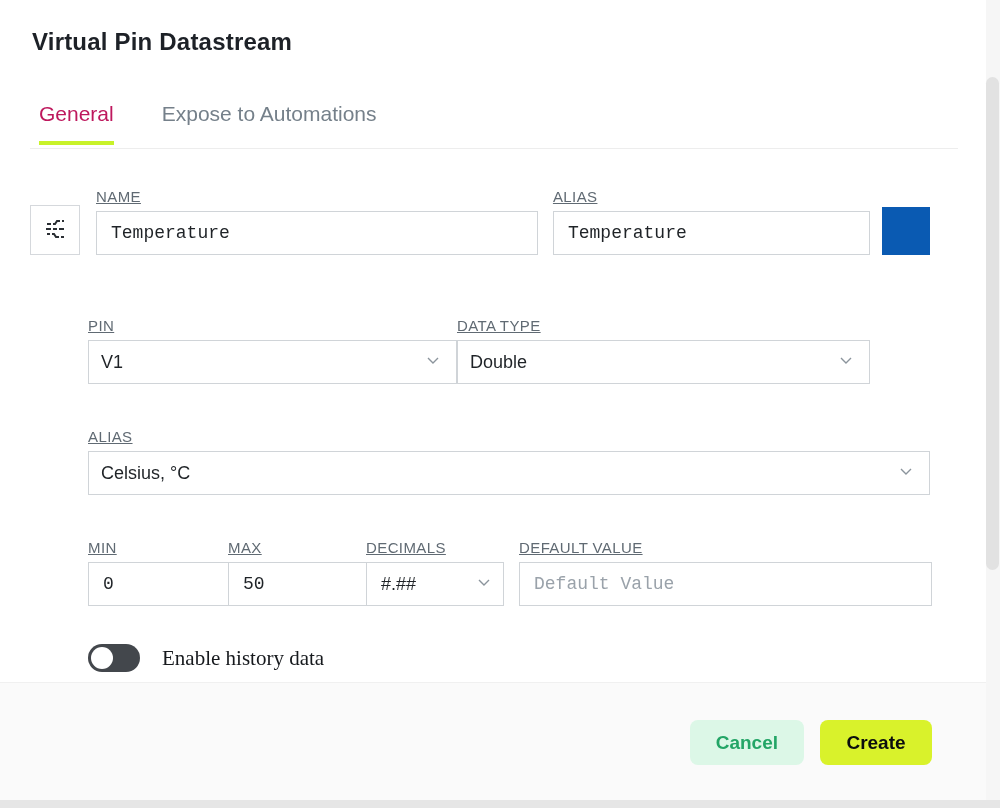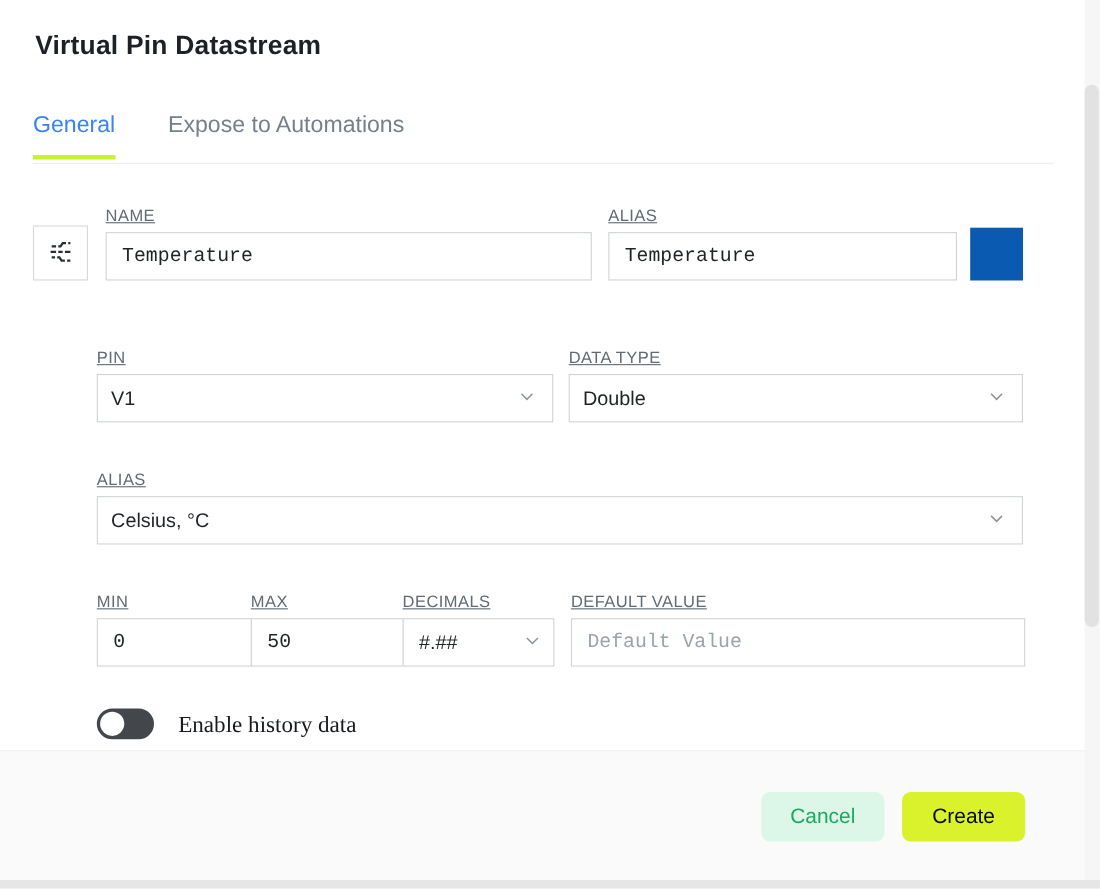--- a/index.html
+++ b/index.html
@@ -23,21 +23,21 @@
   
   .tabbar {
     position: absolute; left: 30px; right: 42px; top: 98px; height: 51px;
     border-bottom: 1px solid #ededed;
     display: flex; align-items: flex-start; gap: 48px;
   }
   .tab {
     font-size: 21px; padding: 4px 0 18px 0; position: relative;
     color: #75808a; cursor: pointer; white-space: nowrap;
   }
-  .tab.active { color: #3b82f6; }
+  .tab.active { color: #be185d; margin-left: 9px; }
   .tab.active::after {
     content: ""; position: absolute; left: 0; right: 0; bottom: -1px;
     height: 4px; background: var(--accent-lime, #c8f229);
   }
 
   
   .form { position: absolute; left: 0; top: 150px; right: 0; }
   .label {
     font-size: 15px; color: #606a73; letter-spacing: 0.4px;
     margin-bottom: 6px; display: block; white-space: nowrap; text-decoration: underline;
@@ -65,21 +65,21 @@
   }
   .col-name { width: 446px; margin-right: 15px; }
   .col-alias { width: 320px; margin-right: 12px; }
   .swatch {
     width: 48px; height: 48px; flex: 0 0 auto; cursor: pointer;
     background: var(--swatch-blue, #0a5ab2); border: none;
   }
 
   
   .row-pin { position: absolute; left: 88px; top: 167px; display: flex; }
-  .col-pin { width: 415px; margin-right: 14px; }
+  .col-pin { width: 369px; }
   .col-dtype { width: 413px; }
 
   
   .row-units { position: absolute; left: 88px; top: 278px; width: 842px; }
 
   
   .row-minmax { position: absolute; left: 88px; top: 389px; display: flex; }
   .col-min { width: 141px; }
   .col-max { width: 139px; margin-left: -1px; }
   .col-dec { width: 138px; margin-left: -1px; }
@@ -104,21 +104,21 @@
   
   .footer {
     position: absolute; left: 0; right: 0; top: 682px; height: 118px;
     background: #fafafa; border-top: 1px solid #f0f0f0;
   }
   .footer-buttons {
     position: absolute; right: 68px; top: 37px; display: flex; gap: 16px;
   }
   .btn {
     height: 45px; min-width: 112px; padding: 0 26px;
-    border: none; border-radius: 8px; font-weight: 400; font-size: 19px;
+    border: none; border-radius: 8px; font-weight: 700; font-size: 19px;
     font-family: "Liberation Sans", sans-serif; cursor: pointer;
     display: flex; align-items: center; justify-content: center;
   }
   .btn-cancel { background: var(--cancel-bg, #dcf7e7); color: var(--cancel-text, #23a566); }
   .btn-create { background: var(--create-bg, #d9f22b); color: #0b0d0e; }
 
   
   .bottom-strip {
     position: absolute; left: 0; right: 0; bottom: 0; height: 8px;
     background: #e6e6e6;

